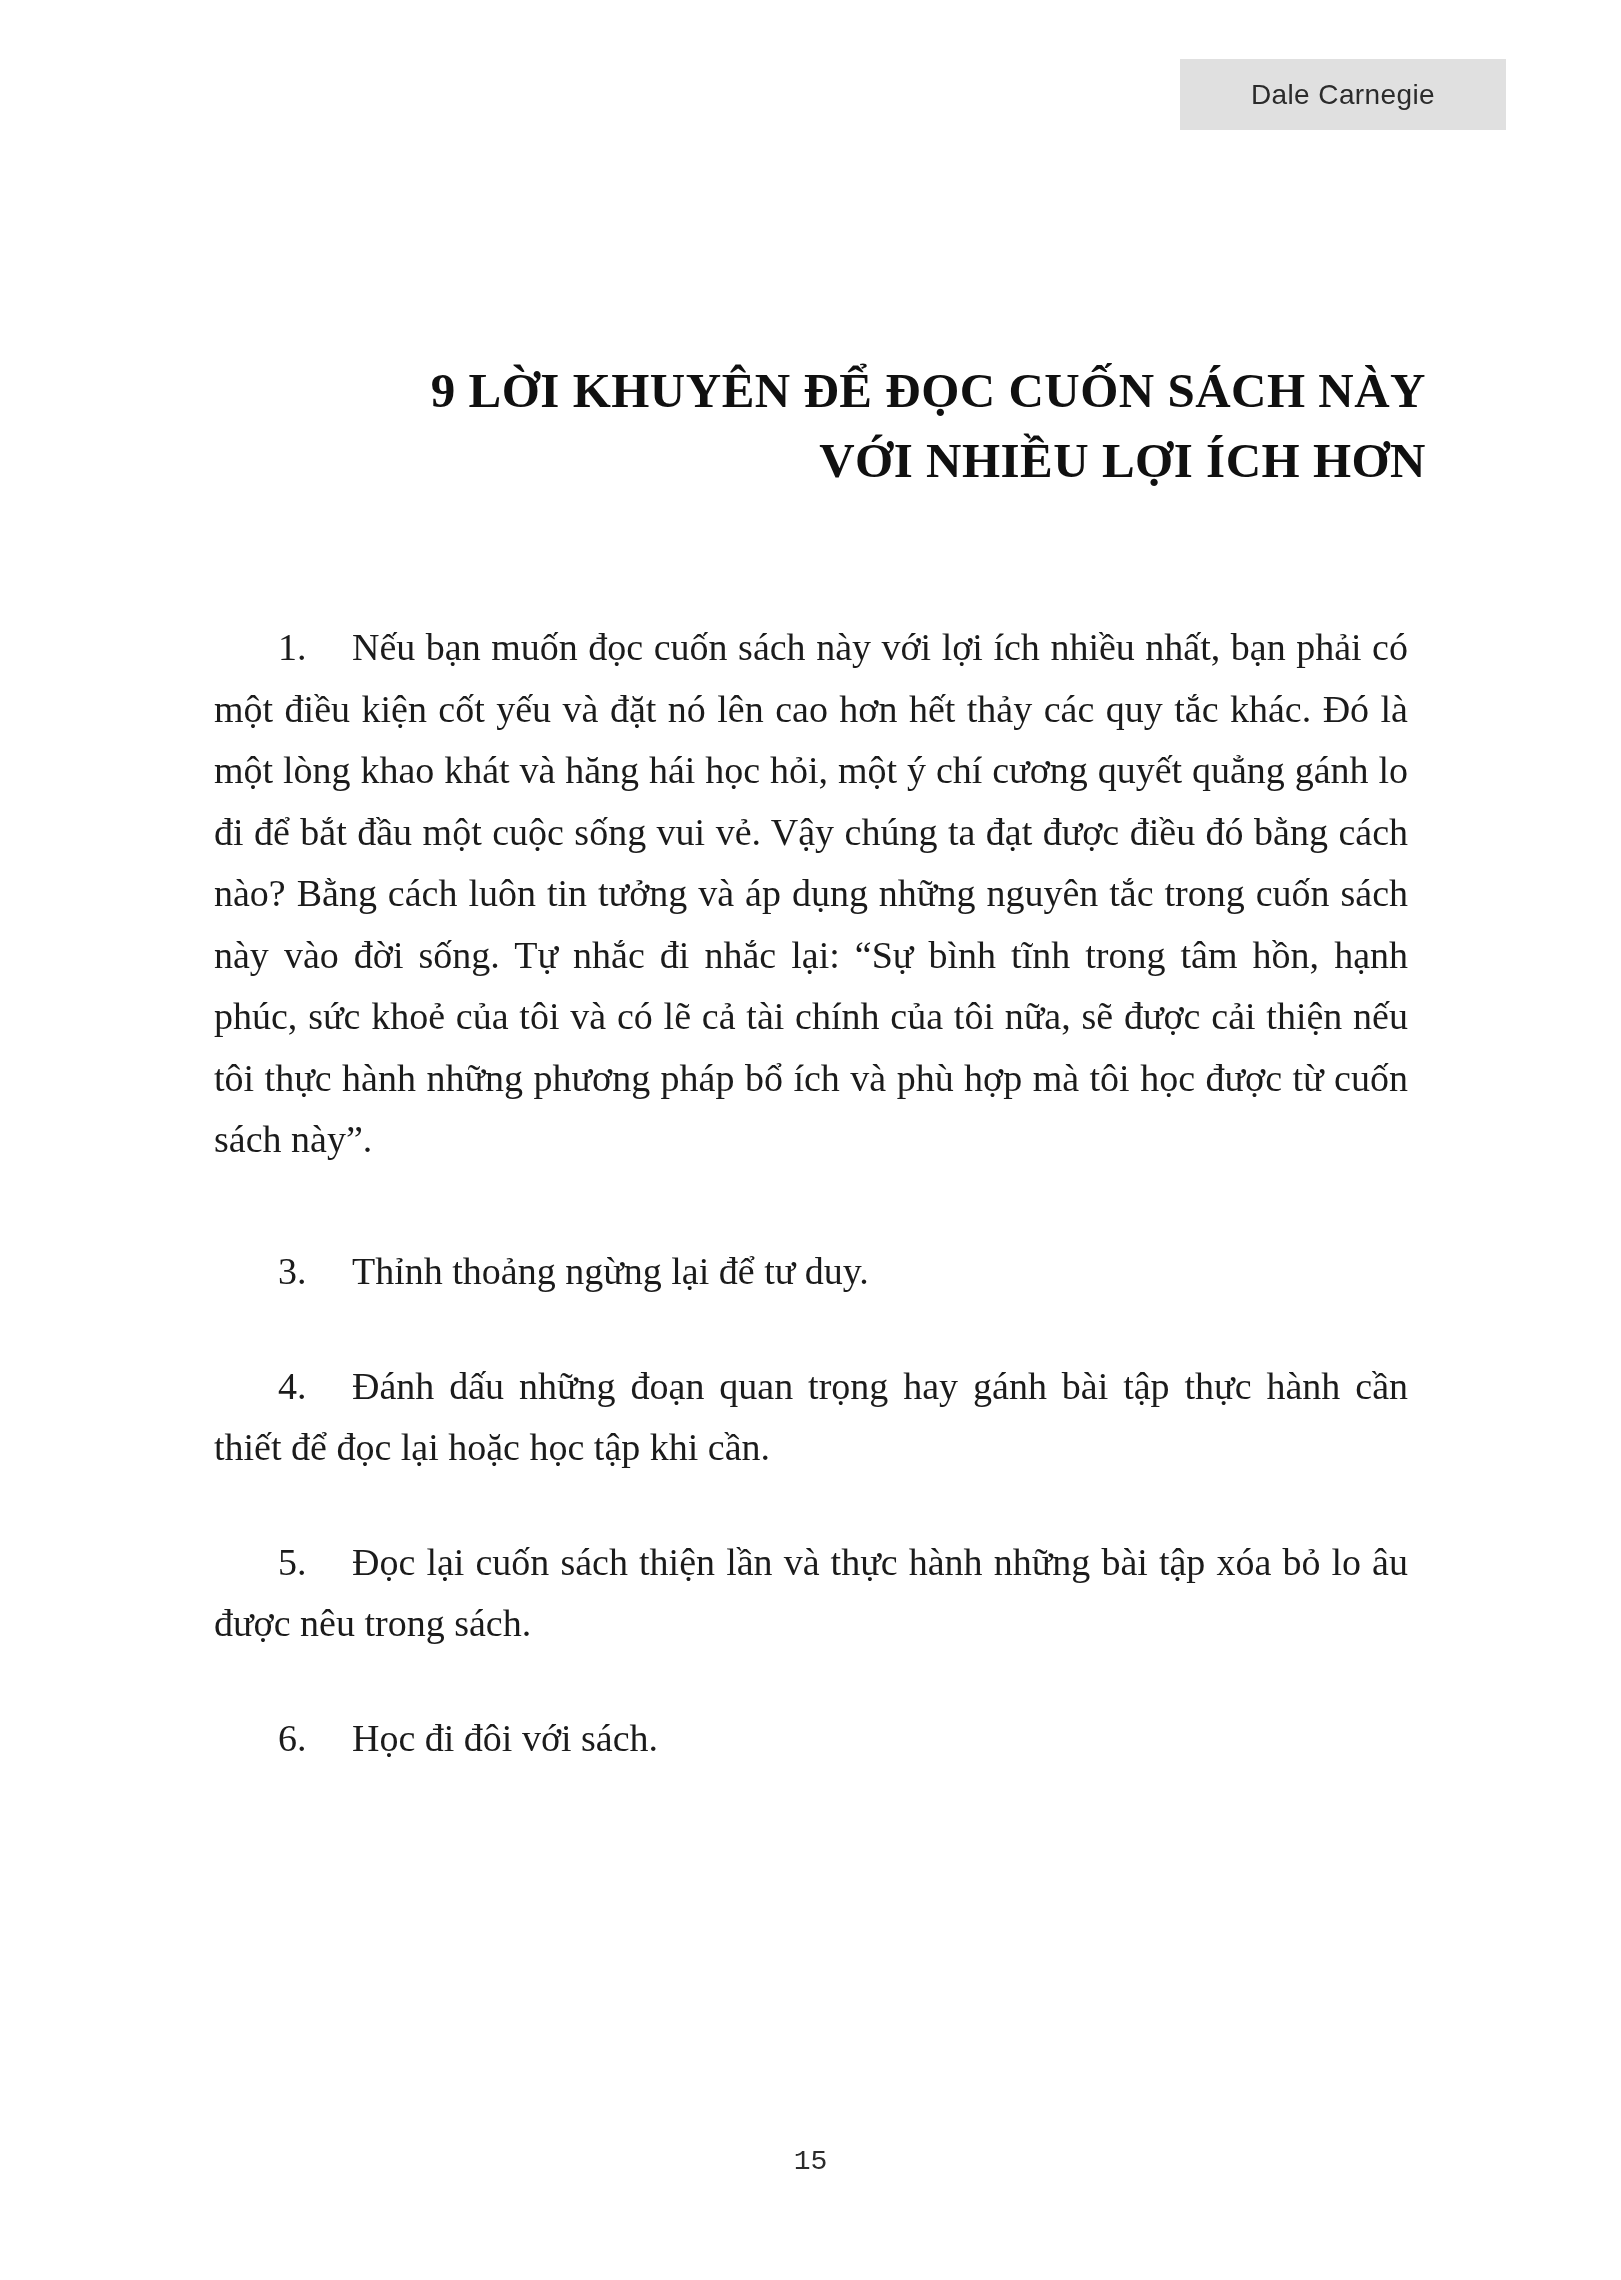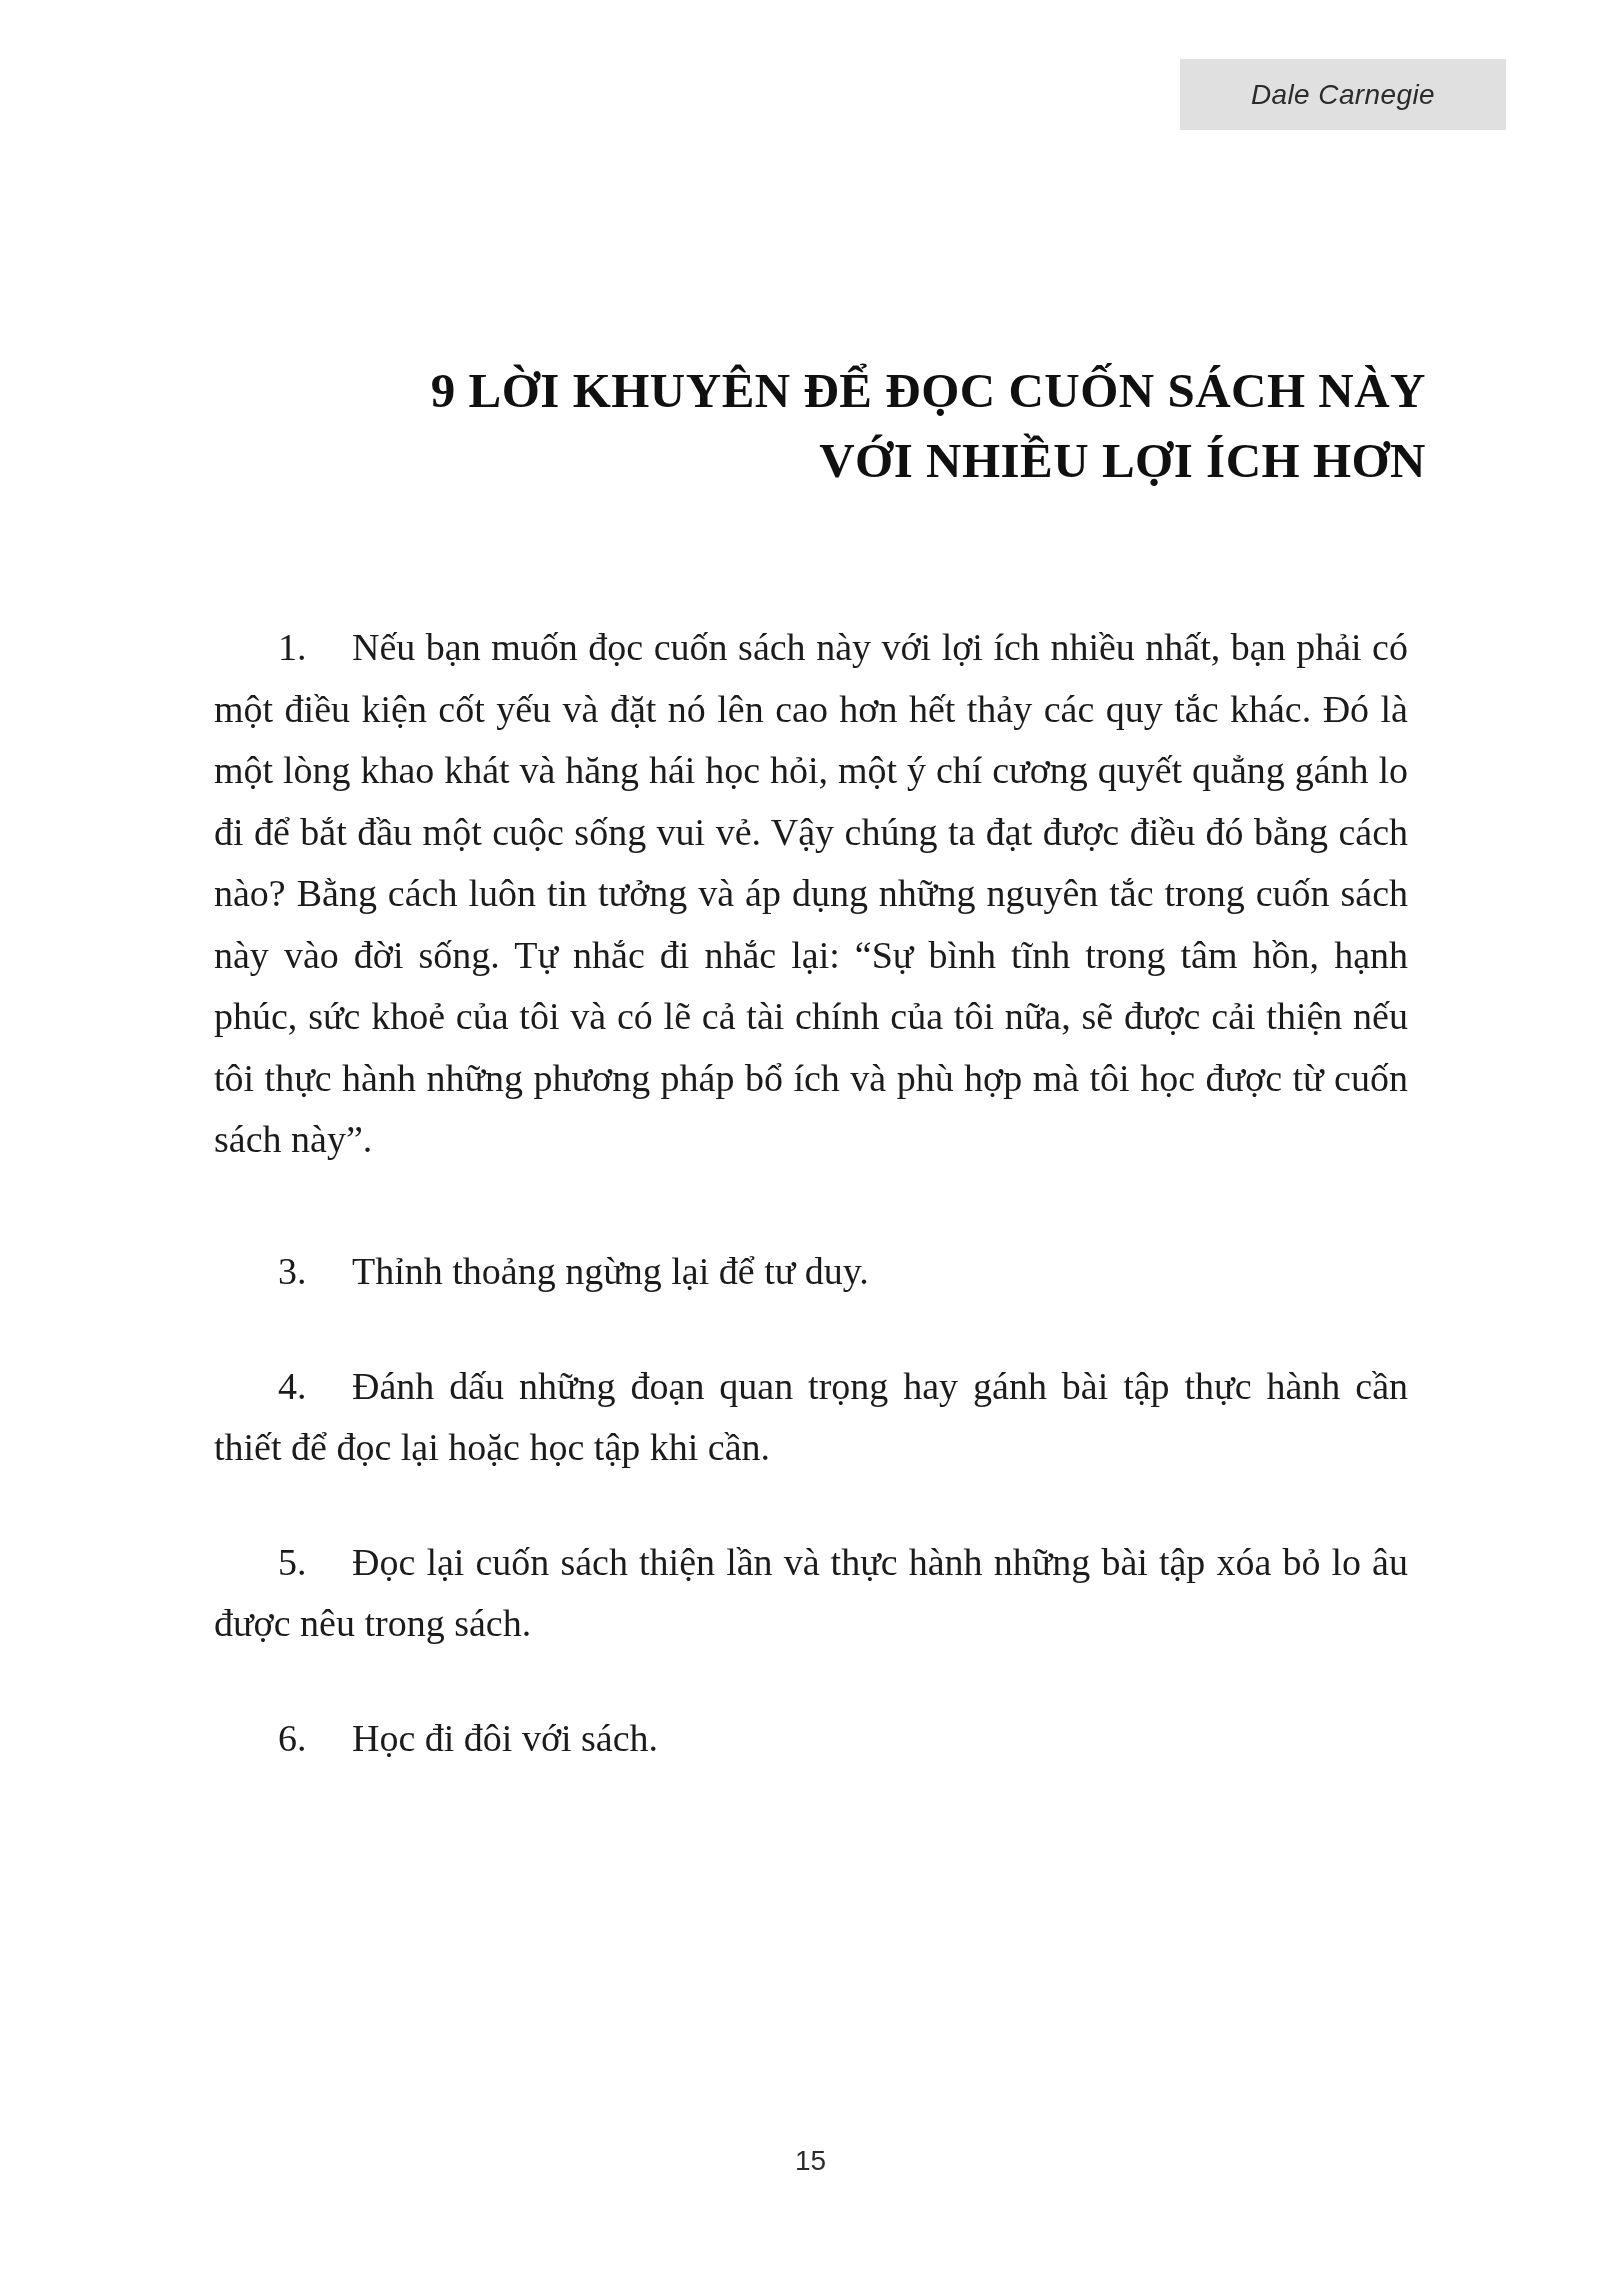--- a/index.html
+++ b/index.html
@@ -32,21 +32,20 @@
     background: #e0e0e0;
     display: flex;
     align-items: center;
     justify-content: center;
   }
   .header-chip .header-text {
     font-family: "Liberation Sans", sans-serif;
     font-size: 28px;
     letter-spacing: 0.4px;
     color: #2b2b2b;
-    font-style: italic;
   }
 
   
   .content {
     position: absolute;
     left: 196px;
     top: 360px;
     width: 1230px;
   }
 
@@ -99,21 +98,21 @@
     height: 17px;
   }
 
   
   .folio {
     position: absolute;
     left: 0;
     right: 0;
     bottom: 104px;
     text-align: center;
-    font-family: Liberation Sans, sans-serif;
+    font-family: Liberation Mono, monospace;
     font-size: 28px;
     color: #2b2b2b;
   }
 </style>
 </head>
 <body>
 
 <div class="page">
 
   <div class="header-chip">

